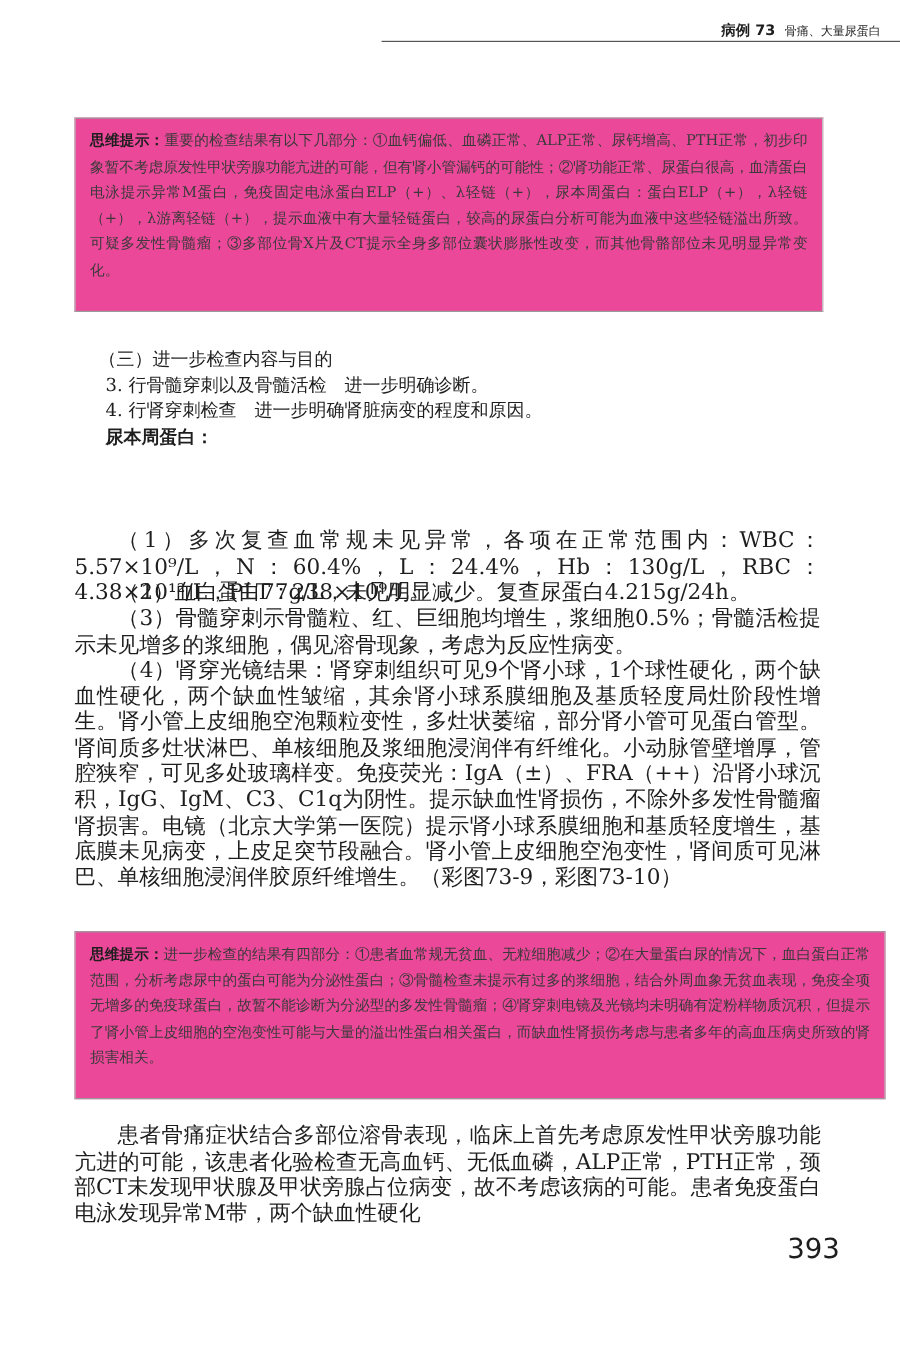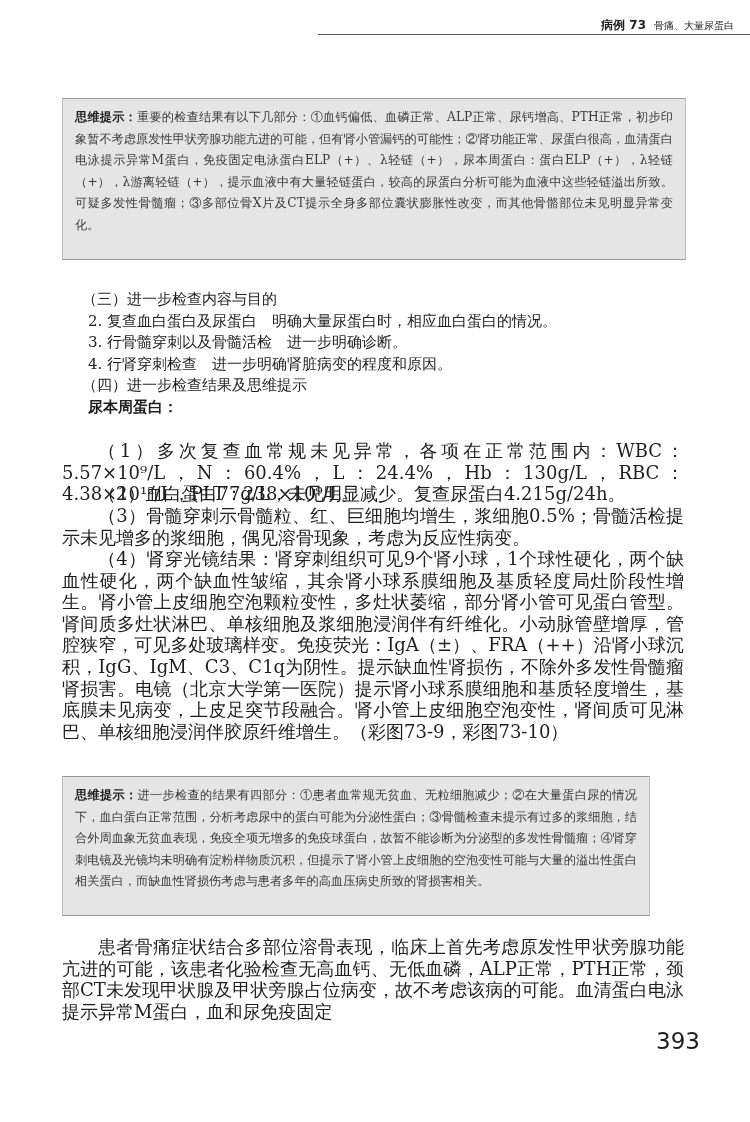--- a/index.html
+++ b/index.html
@@ -13,29 +13,29 @@
   .header-text {
     position: absolute; right: 16px; top: 17px; font-size: 12px; white-space: nowrap;
     font-family: "DejaVu Sans", "Liberation Sans", sans-serif;
   }
   .header-text .case { font-weight: bold; font-size: 12px; }
   .header-text .topic { font-size: 10px; margin-left: 8px; font-family: "DejaVu Serif", serif; }
   .header-rule {
     position: absolute; left: 0; top: 34px; width: 432px; height: 1px; background: #555;
   }
   .tip-box {
-    position: absolute; background: #e5e5e5; border-top: 1px solid #9a9a9a; border-bottom: 1px solid #9a9a9a;
+    position: absolute; background: #ec4899; border-top: 1px solid #9a9a9a; border-bottom: 1px solid #9a9a9a;
     border-left: 1px solid #bdbdbd; border-right: 1px solid #bdbdbd;
     padding: 8px 12px 6px 12px; box-sizing: border-box;
     font-size: 12.2px; line-height: 21.6px; color: #3a3a3a; text-align: justify;
     font-family: "DejaVu Serif", serif;
   }
   .tip-box .label { font-weight: bold; color: #1e1e1e; font-family: "DejaVu Sans", "Liberation Sans", sans-serif; }
   #tip1 { left: 62px; top: 98px; width: 624px; height: 162px; }
-  #tip2 { left: 62px; top: 776px; width: 588px; height: 140px; }
+  #tip2 { left: 62px; top: 776px; width: 676px; height: 140px; }
   .body-text { position: absolute; left: 88px; width: 620px; font-size: 15px; line-height: 21.6px; }
   .line { white-space: nowrap; }
   .bold { font-weight: bold; font-family: "DejaVu Sans", "Liberation Sans", sans-serif; }
   .para { position: absolute; left: 88px; width: 596px; font-size: 18px; line-height: 21.6px; text-indent: 2em; text-align: justify; }
   .para.flush { left: 62px; width: 622px; }
   .pagenum {
     position: absolute; left: 656px; top: 1028px; font-size: 23px;
     font-family: "DejaVu Sans", "Liberation Sans", sans-serif;
   }
 </style>
@@ -48,31 +48,29 @@
   </div>
   <div class="header-rule"></div>
 </div>
 
 <div class="tip-box" id="tip1">
   <span class="label">思维提示：</span><span>重要的检查结果有以下几部分：①血钙偏低、血磷正常、ALP正常、尿钙增高、PTH正常，初步印象暂不考虑原发性甲状旁腺功能亢进的可能，但有肾小管漏钙的可能性；②肾功能正常、尿蛋白很高，血清蛋白电泳提示异常M蛋白，免疫固定电泳蛋白ELP（+）、λ轻链（+），尿本周蛋白：蛋白ELP（+），λ轻链（+），λ游离轻链（+），提示血液中有大量轻链蛋白，较高的尿蛋白分析可能为血液中这些轻链溢出所致。可疑多发性骨髓瘤；③多部位骨X片及CT提示全身多部位囊状膨胀性改变，而其他骨骼部位未见明显异常变化。</span>
 </div>
 
 <div class="body-text" style="top:289px;">
   <div class="line" style="margin-left:-6px;">（三）进一步检查内容与目的</div>
-  <div class="line">2. 复查血白蛋白及尿蛋白　明确大量尿蛋白时，相应血白蛋白的情况。</div>
   <div class="line">3. 行骨髓穿刺以及骨髓活检　进一步明确诊断。</div>
   <div class="line">4. 行肾穿刺检查　进一步明确肾脏病变的程度和原因。</div>
-  <div class="line" style="margin-left:-6px;">（四）进一步检查结果及思维提示</div>
   <div class="line bold">尿本周蛋白：</div>
 </div>
 
 <div class="para flush" style="top:440px;">（1）多次复查血常规未见异常，各项在正常范围内：WBC：5.57×10⁹/L，N：60.4%，L：24.4%，Hb：130g/L，RBC：4.38×10¹²/L，PLT：238×10⁹/L。</div>
 <div class="para flush" style="top:483px;">（2）血白蛋白77g/L，未见明显减少。复查尿蛋白4.215g/24h。</div>
 <div class="para flush" style="top:505px;">（3）骨髓穿刺示骨髓粒、红、巨细胞均增生，浆细胞0.5%；骨髓活检提示未见增多的浆细胞，偶见溶骨现象，考虑为反应性病变。</div>
 <div class="para flush" style="top:548px;">（4）肾穿光镜结果：肾穿刺组织可见9个肾小球，1个球性硬化，两个缺血性硬化，两个缺血性皱缩，其余肾小球系膜细胞及基质轻度局灶阶段性增生。肾小管上皮细胞空泡颗粒变性，多灶状萎缩，部分肾小管可见蛋白管型。肾间质多灶状淋巴、单核细胞及浆细胞浸润伴有纤维化。小动脉管壁增厚，管腔狭窄，可见多处玻璃样变。免疫荧光：IgA（±）、FRA（++）沿肾小球沉积，IgG、IgM、C3、C1q为阴性。提示缺血性肾损伤，不除外多发性骨髓瘤肾损害。电镜（北京大学第一医院）提示肾小球系膜细胞和基质轻度增生，基底膜未见病变，上皮足突节段融合。肾小管上皮细胞空泡变性，肾间质可见淋巴、单核细胞浸润伴胶原纤维增生。（彩图73-9，彩图73-10）</div>
 
 <div class="tip-box" id="tip2">
   <span class="label">思维提示：</span><span>进一步检查的结果有四部分：①患者血常规无贫血、无粒细胞减少；②在大量蛋白尿的情况下，血白蛋白正常范围，分析考虑尿中的蛋白可能为分泌性蛋白；③骨髓检查未提示有过多的浆细胞，结合外周血象无贫血表现，免疫全项无增多的免疫球蛋白，故暂不能诊断为分泌型的多发性骨髓瘤；④肾穿刺电镜及光镜均未明确有淀粉样物质沉积，但提示了肾小管上皮细胞的空泡变性可能与大量的溢出性蛋白相关蛋白，而缺血性肾损伤考虑与患者多年的高血压病史所致的肾损害相关。</span>
 </div>
 
-<div class="para flush" style="top:936px;">患者骨痛症状结合多部位溶骨表现，临床上首先考虑原发性甲状旁腺功能亢进的可能，该患者化验检查无高血钙、无低血磷，ALP正常，PTH正常，颈部CT未发现甲状腺及甲状旁腺占位病变，故不考虑该病的可能。血清蛋白电泳提示异常M蛋白，血和尿免疫固定</div>
+<div class="para flush" style="top:936px;">患者骨痛症状结合多部位溶骨表现，临床上首先考虑原发性甲状旁腺功能亢进的可能，该患者化验检查无高血钙、无低血磷，ALP正常，PTH正常，颈部CT未发现甲状腺及甲状旁腺占位病变，故不考虑该病的可能。患者免疫蛋白电泳发现异常M带，两个缺血性硬化</div>
 
 <div class="pagenum">393</div>
 
 </body></html>

